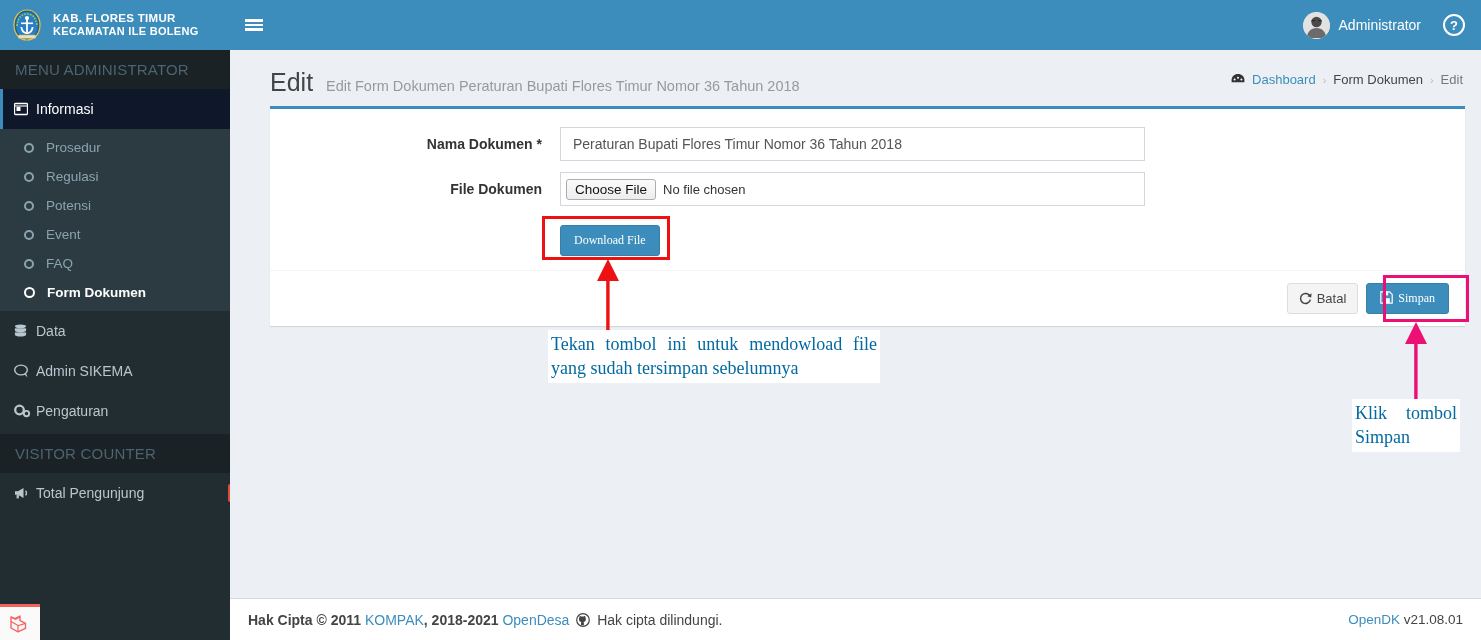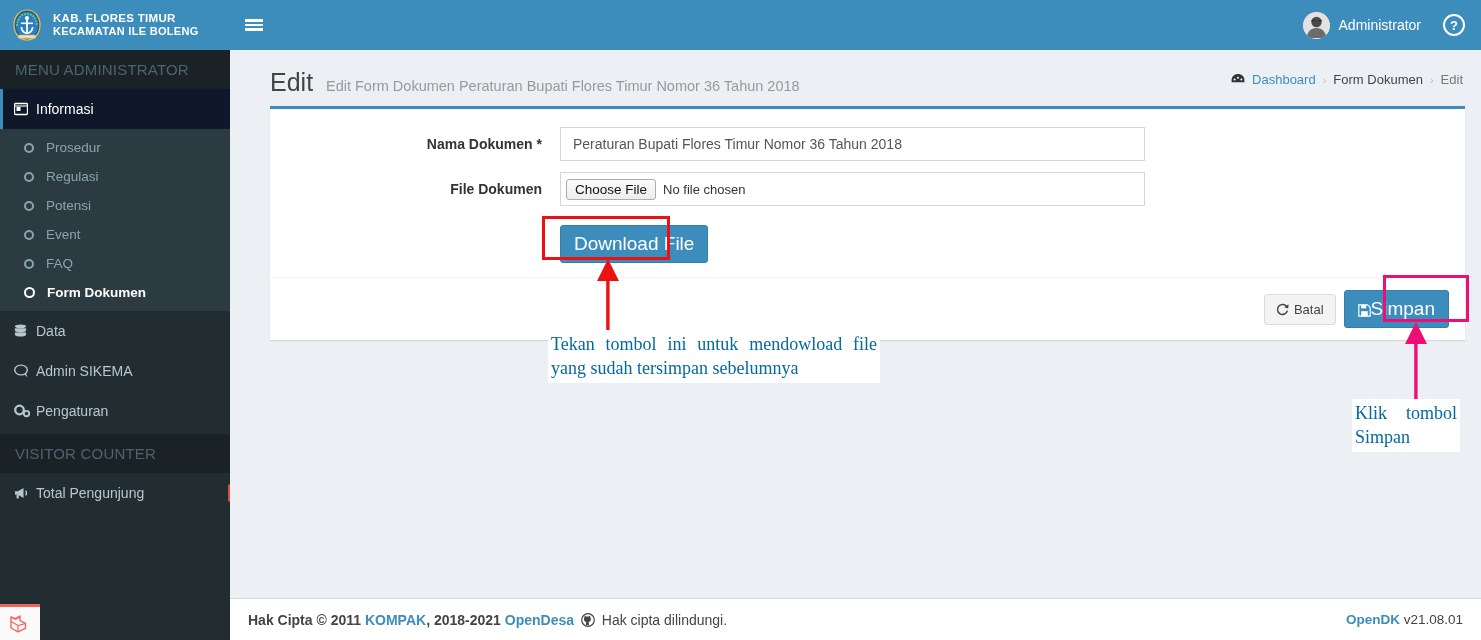--- a/index.html
+++ b/index.html
@@ -120,42 +120,42 @@
   }
   .file-btn {
     border:1px solid #adadad; background:linear-gradient(#fbfbfb,#ededed);
     border-radius:3px; padding:2px 8px; font-size:13.5px; color:#111;
     font-family:"Liberation Sans", sans-serif; cursor:pointer;
   }
   .file-name { font-size:13px; color:#333; }
 
   .btn-primary {
     background:#3c8dbc; border:1px solid #367fa9; color:#fff;
-    font-size:19px; padding:7px 13px; border-radius:3px; cursor:pointer;
-    font-family:Liberation Sans, sans-serif;
+    font-size:12px; padding:7px 13px; border-radius:3px; cursor:pointer;
+    font-family:Liberation Serif, serif;
   }
   .btn-default {
     background:#f4f4f4; border:1px solid #ddd; color:#444;
     font-size:13px; padding:7px 11px; border-radius:3px; cursor:pointer;
     display:inline-flex; align-items:center; gap:5px;
     font-family:"Liberation Sans", sans-serif;
     text-align:center;
   }
   #card-footer {
     border-top:1px solid #f4f4f4; padding:12px 16px; display:flex;
     justify-content:flex-end; gap:8px; align-items:center;
   }
 
   
   #footer {
     position:absolute; left:230px; bottom:0; width:1251px; height:42px;
     background:#fff; border-top:1px solid #d2d6de;
     display:flex; align-items:center; padding:0 18px; font-size:14px; color:#444;
   }
-  #footer a { color:#3c8dbc; text-decoration:none; font-weight:bold; }
+  #footer a { color:#3c8dbc; text-decoration:none; font-weight:normal; }
   #footer .right { margin-left:auto; font-size:13.5px; color:#444; }
 
   
   .anno-box { position:absolute; pointer-events:none; }
   #hl-download { left:542px; top:216px; width:128px; height:44px; border:3px solid #ee1111; }
   #hl-simpan   { left:1383px; top:275px; width:86px; height:47px; border:3px solid #ec1075; }
   .anno-text {
     position:absolute; background:#fff; color:#0369a1;
     font-family:"Liberation Serif", serif; font-size:18px; line-height:1.35;
     text-align:justify; padding:2px 3px;
@@ -384,21 +384,21 @@
     <div id="card-footer">
       <button class="btn-default">
         <span>
           <svg width="13" height="13" viewBox="0 0 13 13" style="vertical-align:-2px;">
             <path d="M11 4.2 A5 5 0 1 0 11.4 7.6" fill="none" stroke="#444" stroke-width="1.5"></path>
             <polygon points="12.6,1.2 12.2,5.4 8.3,4.2" fill="#444"></polygon>
           </svg>
         </span>
         <span>Batal</span>
       </button>
-      <button class="btn-primary" style="display:inline-flex;align-items:center;">
+      <button class="btn-primary" style="display:inline-flex;align-items:center;gap:5px;">
         <span>
           <svg width="13" height="13" viewBox="0 0 13 13" style="vertical-align:-2px;">
             <path d="M0.8 0.8 L9.6 0.8 L12.2 3.4 L12.2 12.2 L0.8 12.2 Z" fill="none" stroke="#fff" stroke-width="1.2"></path>
             <rect x="3.2" y="0.8" width="5" height="3.6" fill="#fff"></rect>
             <rect x="3.2" y="7.2" width="6.6" height="5" fill="#fff"></rect>
           </svg>
         </span>
         <span>Simpan</span>
       </button>
     </div>

